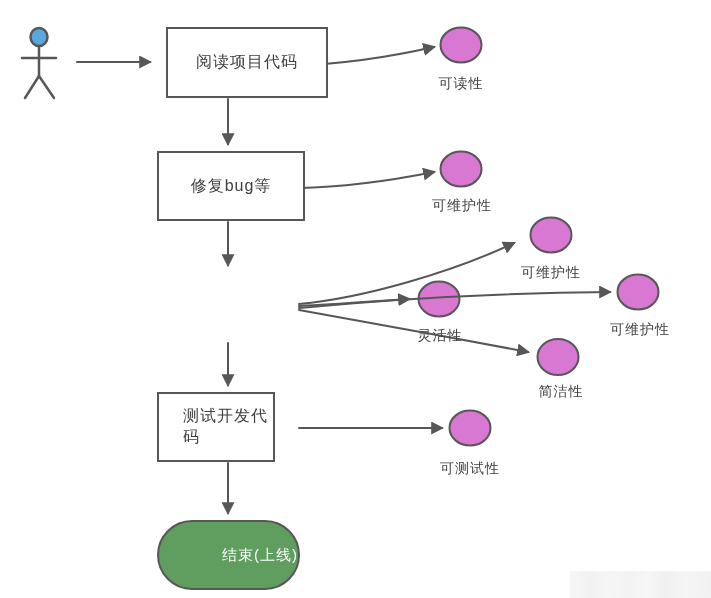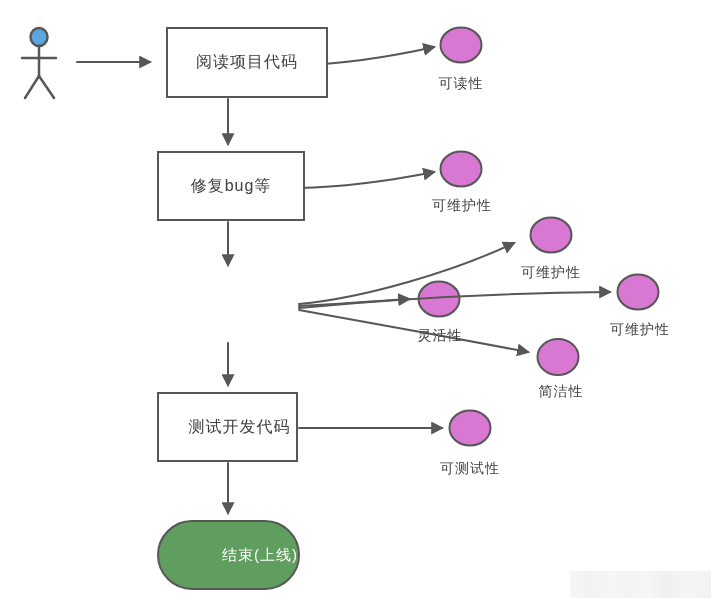--- a/index.html
+++ b/index.html
@@ -30,21 +30,21 @@
     display: flex;
     align-items: center;
     justify-content: center;
     font-size: 16px;
     color: #3e3e3e;
     letter-spacing: 1px;
   }
   .node.process-1 { left: 166px; top: 27px;  width: 162px; height: 71px; font-family: Liberation Serif, serif; }
   .node.process-2 { left: 157px; top: 151px; width: 148px; height: 70px; }
   .node.process-3 { left: 157px; top: 271px; width: 141px; height: 71px; }
-  .node.process-4 { left: 157px; top: 392px; width: 141px; height: 70px; padding-left: 24px; }
+  .node.process-4 { left: 157px; top: 392px; width: 118px; height: 70px; padding-left: 24px; }
   .node.end-node {
     left: 157px; top: 520px; width: 143px; height: 70px;
     border-radius: 35px;
     background: #5f9e5f;
     color: #ffffff;
     font-size: 15px;
     justify-content: flex-end;
   }
   .quality-label {
     position: absolute;

